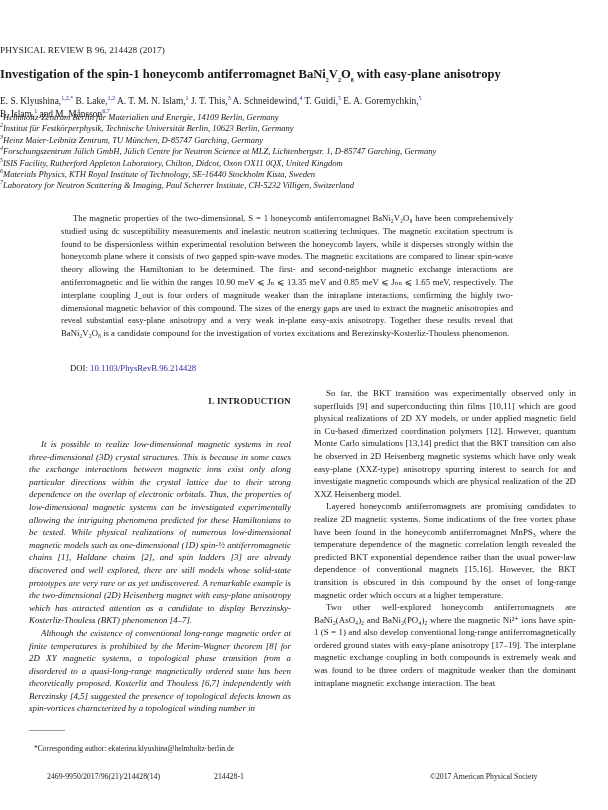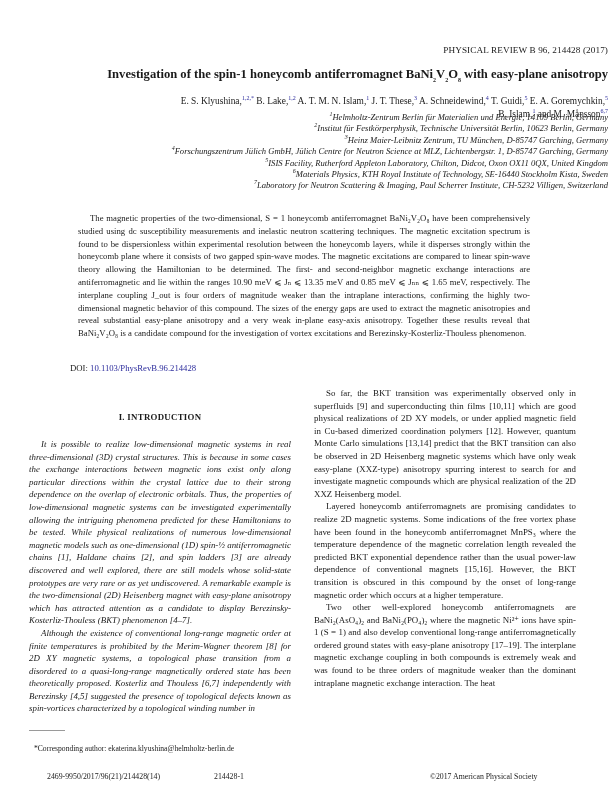--- a/index.html
+++ b/index.html
@@ -1,54 +1,54 @@
 <!DOCTYPE html>
 <html><head>
 <meta charset="utf-8">
 <style>
   html, body { margin:0; padding:0; background:#fff; }
   body { width:608px; height:810px; position:relative; overflow:hidden;
          font-family:"Liberation Serif", "DejaVu Serif", serif; color:#1a1a1a; }
   .abs { position:absolute; }
-  .center { text-align:right; left:0; width:608px; }
+  .center { text-align:left; left:0; width:608px; }
   .journal { top:45px; font-size:9.2px; letter-spacing:0.1px; }
   .title { top:67px; font-size:12.6px; font-weight:bold; }
   .authors { top:95px; font-size:9.4px; line-height:13px; }
   .aff { top:112px; font-size:8.6px; font-style:italic; line-height:11.4px; }
   .aff div { white-space:nowrap; }
   .received { font-style:normal; }
   sup { font-size:6px; vertical-align:super; line-height:0; }
   sub { font-size:6px; vertical-align:sub; line-height:0; }
   .blue { color:#2b2b9c; }
-  .abstract { left:78px; width:452px; top:212px; font-size:8.7px; line-height:12.8px; text-align:justify; }
+  .abstract { left:61px; width:452px; top:212px; font-size:8.7px; line-height:12.8px; text-align:justify; }
   .abstract p { margin:0; text-indent:12px; }
   .doi { left:70px; top:363px; font-size:8.7px; }
   .col { font-size:8.9px; line-height:12.6px; text-align:justify; width:262px; }
   .col p { margin:0; text-indent:12px; }
   .col1 { left:29px; top:438px;font-style:italic; }
   .col2 { left:314px; top:387px; }
-  .sechead { left:29px; width:262px; top:412px; text-align:center; font-size:8.8px; font-weight:bold; letter-spacing:0.3px; }
+  .sechead { left:29px; width:262px; top:396px; text-align:right; font-size:8.8px; font-weight:bold; letter-spacing:0.3px; }
   .fnrule { left:29px; top:730px; width:36px; height:1px; background:#9a9a9a; }
   .footnote { left:34px; top:744px; font-size:7.6px; }
   .footer { top:772px; font-size:7.8px; }
   .fl { left:29px;margin-left:18px; } .fc { left:214px; } .fr { left:430px; }
 </style>
 </head>
 <body>
 
 <div class="abs center journal">PHYSICAL REVIEW B 96, 214428 (2017)</div>
 
 <div class="abs center title"><span>Investigation of the spin-1 honeycomb antiferromagnet BaNi</span><sub>2</sub><span>V</span><sub>2</sub><span>O</span><sub>8</sub><span> with easy-plane anisotropy</span></div>
 
 <div class="abs center authors">
   <div>
     <span>E. S. Klyushina,</span><sup class="blue">1,2,*</sup>
     <span>B. Lake,</span><sup class="blue">1,2</sup>
     <span>A. T. M. N. Islam,</span><sup class="blue">1</sup>
-    <span>J. T. These,</span><sup class="blue">3</sup>
+    <span>J. T. This,</span><sup class="blue">3</sup>
     <span>A. Schneidewind,</span><sup class="blue">4</sup>
     <span>T. Guidi,</span><sup class="blue">5</sup>
     <span>E. A. Goremychkin,</span><sup class="blue">5</sup>
   </div>
   <div>
     <span>B. Islam,</span><sup class="blue">1</sup>
     <span>and M. Månsson</span><sup class="blue">6,7</sup>
   </div>
 </div>
 

